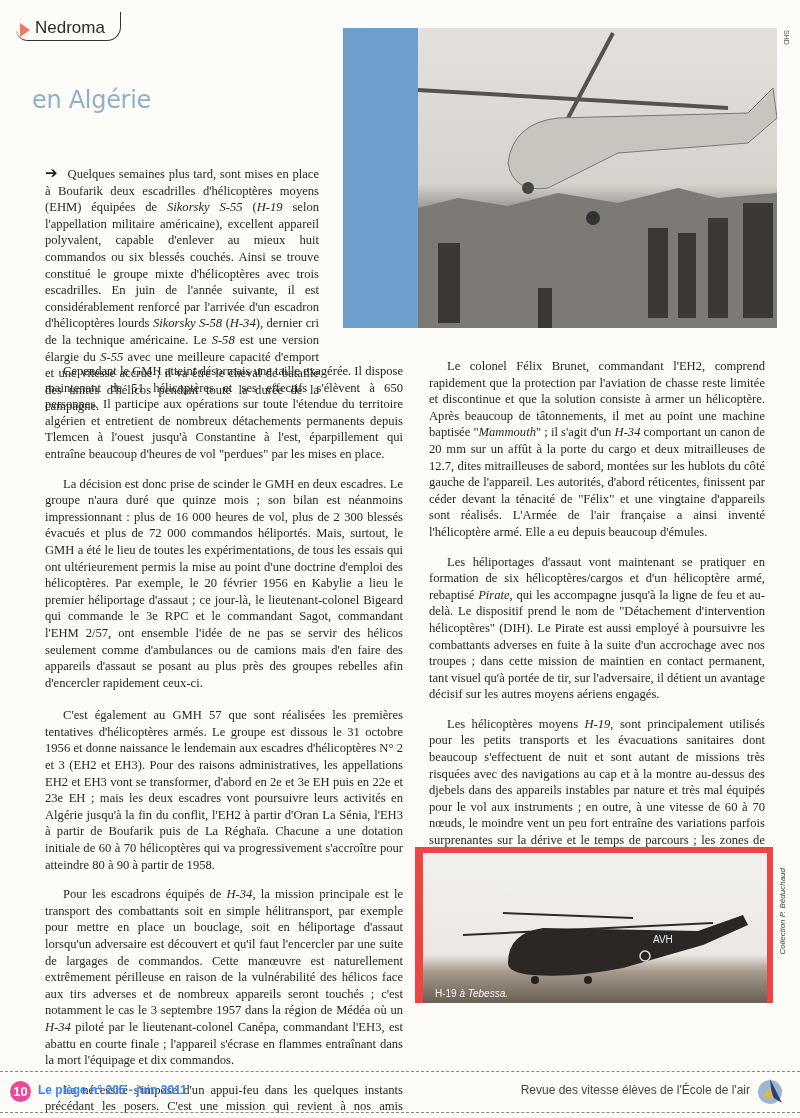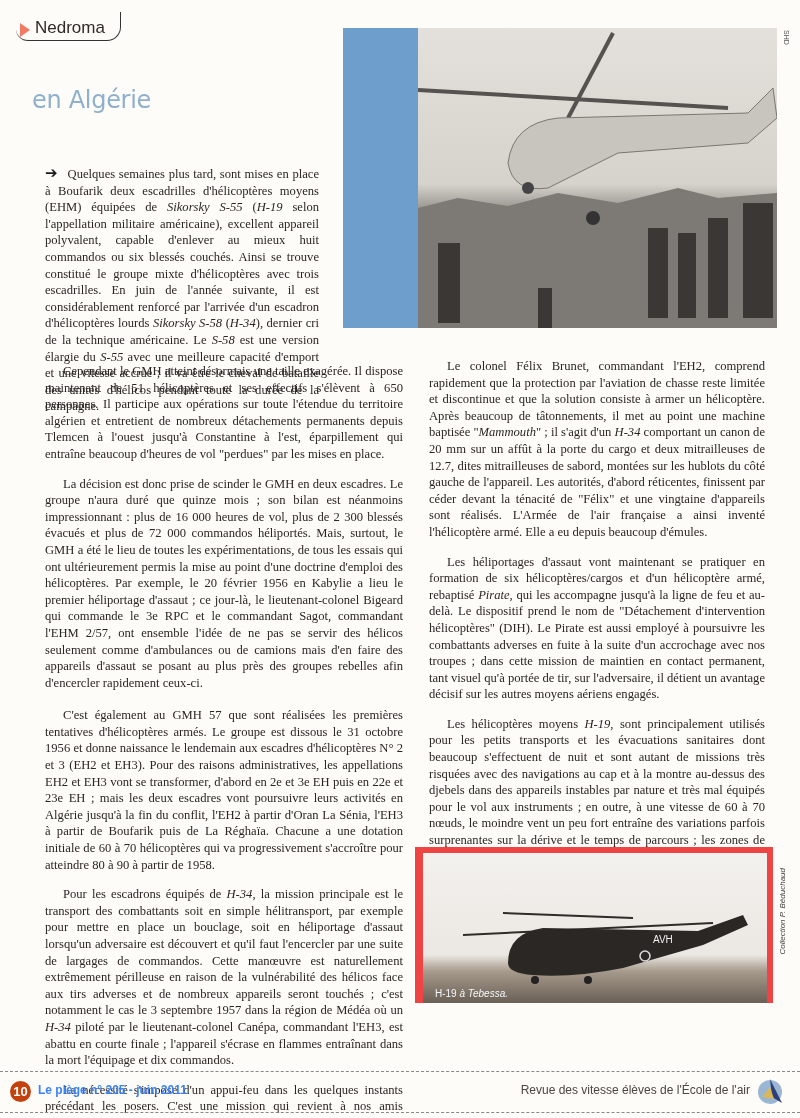--- a/index.html
+++ b/index.html
@@ -80,21 +80,21 @@
     position: absolute; left: 778px; top: 868px;
     font-family: "Liberation Sans", sans-serif; font-style: italic; font-size: 8px; color: #444;
     writing-mode: vertical-rl; transform: rotate(180deg);
   }
   .footer {
     position: absolute; left: 0; top: 1071px; width: 800px; height: 40px;
     border-top: 1px dashed #888; border-bottom: 1px dashed #888;
   }
   .page-num {
     position: absolute; left: 10px; top: 9px; width: 21px; height: 21px; border-radius: 50%;
-    background: #c2410c; color: #fff; text-align: center; line-height: 21px;
+    background: #ec4899; color: #fff; text-align: center; line-height: 21px;
     font-family: "Liberation Sans", sans-serif; font-weight: bold; font-size: 13px;
   }
   .issue {
     position: absolute; left: 38px; top: 11px;
     font-family: "Liberation Sans", sans-serif; font-size: 12px; color: #3b82f6; font-weight: bold;
   }
   .revue {
     position: absolute; right: 50px; top: 11px;
     font-family: "Liberation Sans", sans-serif; font-size: 12px; color: #4a4540;
   }

